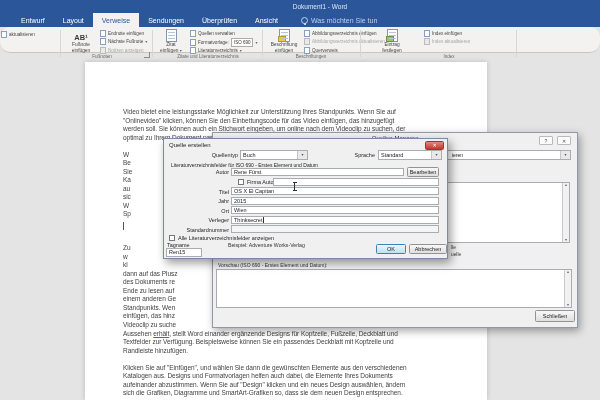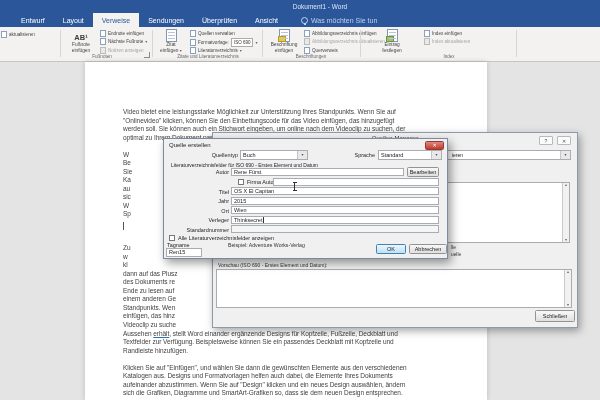--- a/index.html
+++ b/index.html
@@ -9,21 +9,21 @@
   .titlebar{position:absolute;left:0;top:0;width:600px;height:13px;background:#2b579a;
             color:#dce6f5;font-size:6.5px;display:flex;align-items:center;justify-content:center;padding-left:40px;box-sizing:border-box;}
   .tabs{position:absolute;left:0;top:13px;width:600px;height:14px;background:#2b579a;display:flex;
         align-items:stretch;color:#fff;font-size:7px;padding-left:12px;box-sizing:border-box;}
   .tab{padding:0 9px;display:flex;align-items:center;cursor:default;}
   .tab.active{background:#f3f2f1;color:#2b579a;}
   .tellme{display:flex;align-items:center;gap:3px;color:#bdd0ec;padding-left:14px;font-size:7px;}
   .bulb{width:5px;height:5px;border:1px solid #bdd0ec;border-radius:50%;position:relative;}
   .bulb::after{content:"";position:absolute;left:1.5px;top:5px;width:2px;height:2px;background:#bdd0ec;}
   
-  .ribbon{position:absolute;left:0;top:27px;width:600px;height:35px;background:#f3f2f1;border-bottom:1px solid #c8c6c4;box-sizing:border-box;}
+  .ribbon{position:absolute;left:0;top:27px;width:600px;height:26px;background:#f3f2f1;border-bottom:1px solid #c8c6c4;box-sizing:border-box;border-radius:10px;}
   .rdiv{position:absolute;top:3px;height:27px;width:1px;background:#d8d6d4;}
   .bigbtn{position:absolute;top:1px;height:30px;display:flex;flex-direction:column;align-items:center;color:#444;}
   .bicon{height:14px;display:flex;align-items:flex-end;justify-content:center;}
   .ab1{font-size:7.5px;font-weight:bold;color:#3b3b3b;}
   .ipage{width:11px;height:13px;background:#fff;border:1px solid #8296ad;position:relative;box-sizing:border-box;}
   .ipage::after{content:"";position:absolute;left:1px;top:2px;right:1px;height:7px;
       background:repeating-linear-gradient(#b9c6d8 0,#b9c6d8 1px,transparent 1px,transparent 3px);}
   .ipage.accent-y::before{content:"";position:absolute;left:-2px;bottom:-1px;width:6px;height:4px;background:#e8c84a;border:1px solid #b49a2f;}
   .ipage.accent-g::before{content:"";position:absolute;left:-2px;bottom:-1px;width:6px;height:4px;background:#9fc070;border:1px solid #6f9047;}
   .biglabel{font-size:4.8px;line-height:1.3;text-align:center;white-space:nowrap;}

